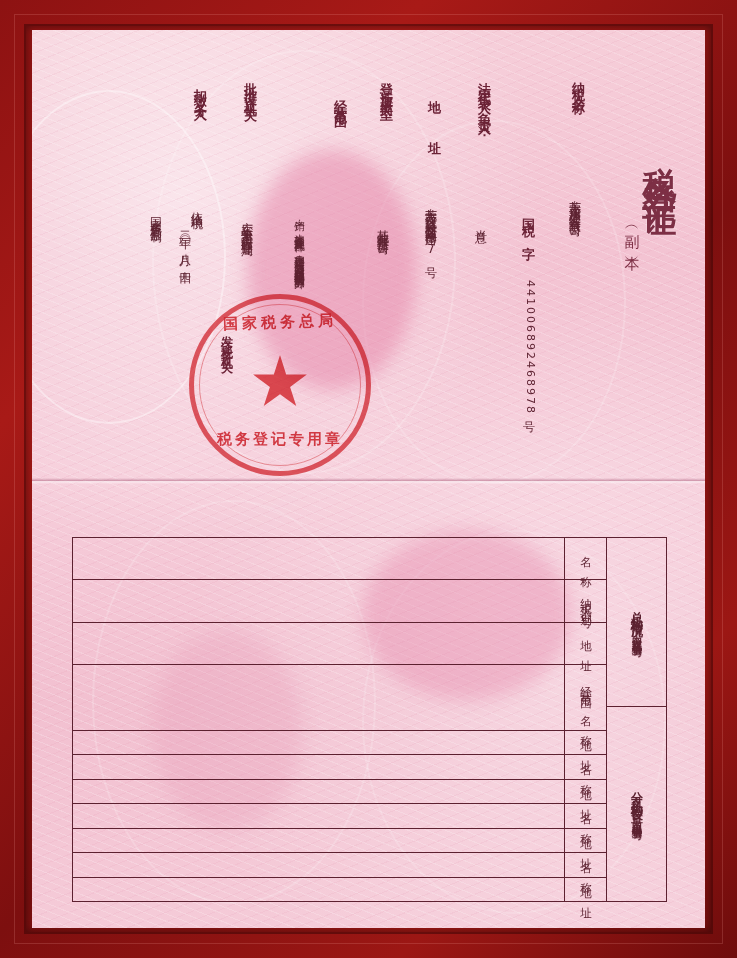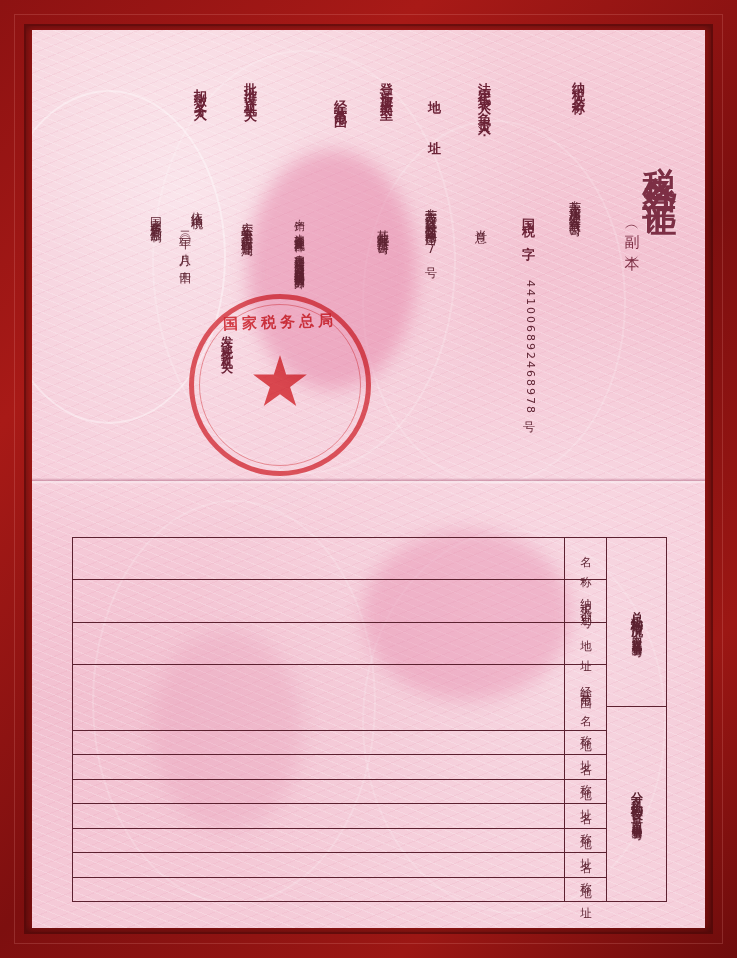--- a/index.html
+++ b/index.html
@@ -333,20 +333,21 @@
       <div class="vline vvalue" style="right:500px; top:172px;">依法纳税</div>
 
       <div class="vline vlabel" style="right:470px; top:296px; font-size:12px;">发证税务机关</div>
       <div class="vline vvalue" style="right:512px; top:192px;">二〇〇年　八月　十四</div>
 
       <div class="vline vvalue" style="right:542px; top:178px; font-size:11.5px;">国家税务总局监制</div>
 
       <div id="official-seal">
         <div id="seal-top-text">国家税务总局</div>
         <div id="seal-star"></div>
+        <div id="seal-bottom-text">税务登记专用章</div>
       </div>
     </div>
 
     <div id="bottom-half">
 
       <div id="branch-table">
 
         <div class="tbl-col col-head">
           <div class="col-head-cell h-top" style="border-bottom:1.3px solid #5c2130;">
             <span>总机构情况</span>

